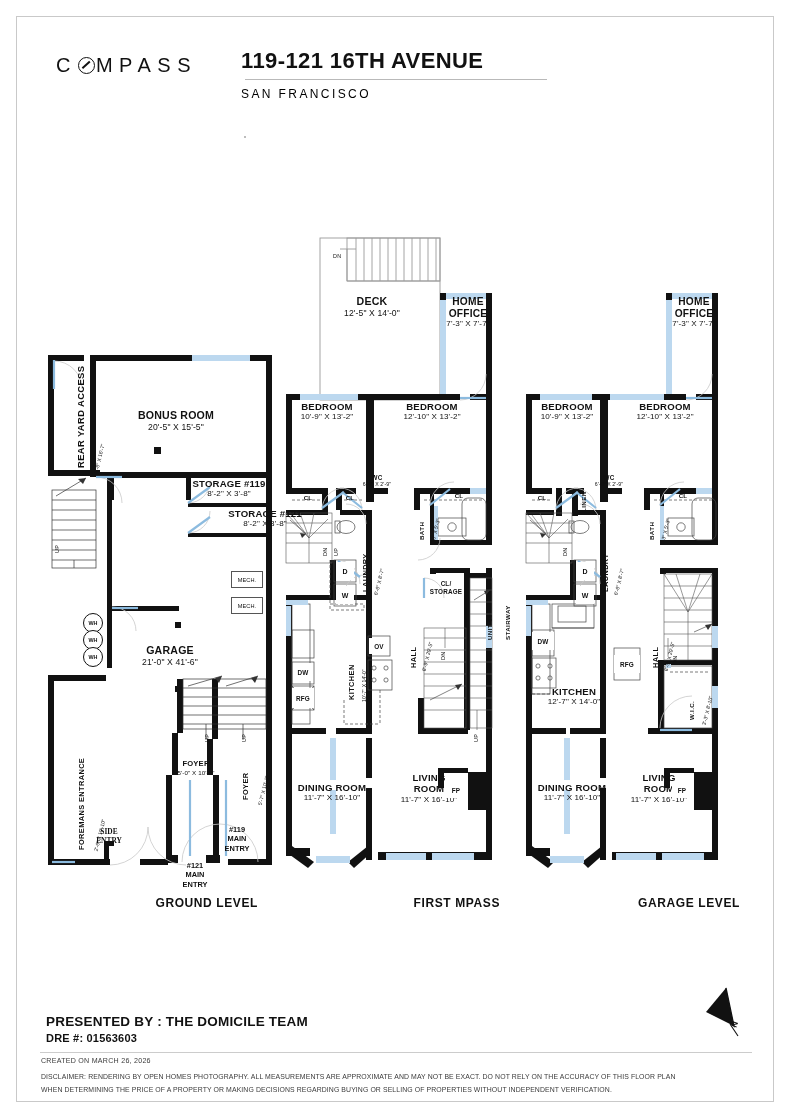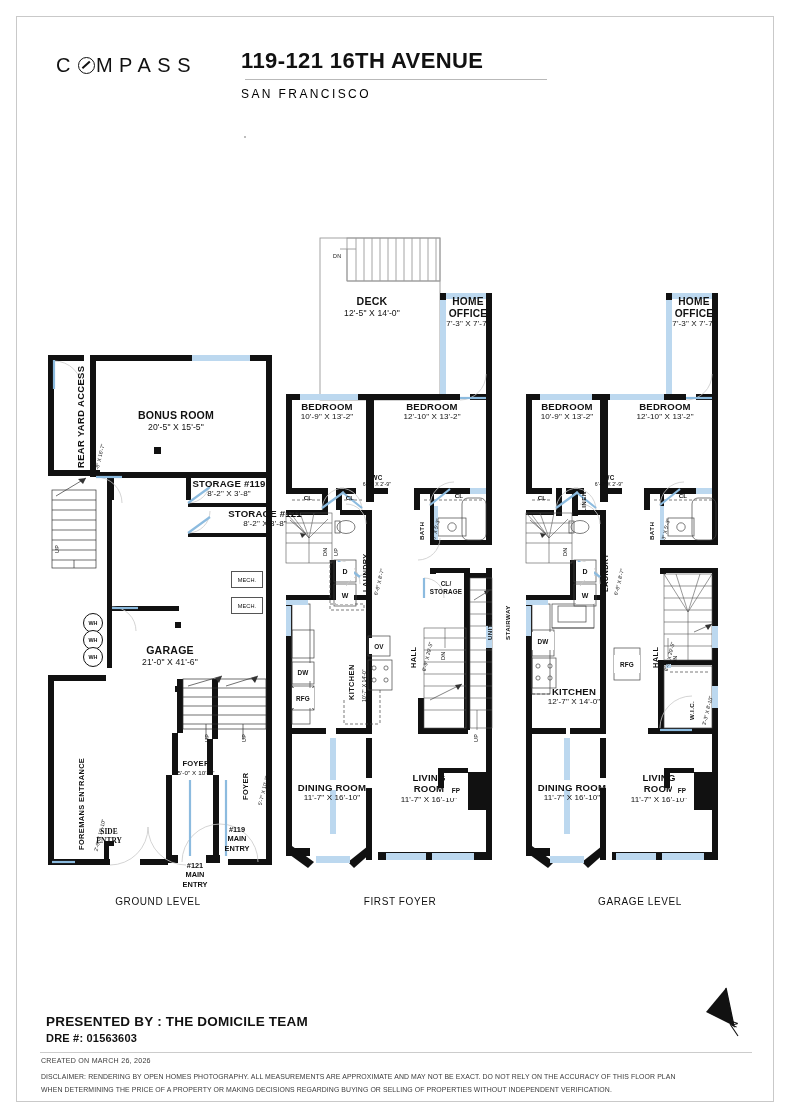--- a/index.html
+++ b/index.html
@@ -16,21 +16,21 @@
   .title-wrap{position:absolute;left:241px;top:12px;width:310px;text-align:left;}
   .addr{font-size:22px;font-weight:bold;letter-spacing:0.4px;color:#111;line-height:1.15;}
   .addr-rule{height:1px;background:#b9b9b9;margin:6px 4px 7px 4px;}
   .city{font-size:12px;letter-spacing:2.4px;color:#000000;font-weight:400;}
   .tiny-dot{position:absolute;left:244px;top:100px;width:2px;height:2px;background:#bdbdbd;}
 
   
   .plans{position:absolute;left:0;top:0;width:792px;height:1120px;}
   svg.planlayer{position:absolute;left:0;top:0;width:792px;height:1120px;}
 
-  .lvl-label{position:absolute;font-size:10px;font-weight:normal;letter-spacing:0.6px;color:#111;text-align:center;}
+  .lvl-label{position:absolute;font-size:12px;font-weight:bold;letter-spacing:0.6px;color:#111;text-align:right;}
 
   
   .rm{position:absolute;text-align:center;color:#111;line-height:1.18;}
   .rm .n{font-weight:bold;font-size:9.6px;letter-spacing:0.2px;}
   .rm .d{font-size:8.1px;letter-spacing:0.1px;}
   .rm.big .n{font-size:10.6px;}
   .rm.big .d{font-size:8.6px;}
   .rm.sm .n{font-size:7.6px;}
   .rm.sm .d{font-size:6.2px;}
   .rm.xs .n{font-size:6.3px;}
@@ -706,21 +706,21 @@
   <div class="tagbox" style="left:336px;top:586px;width:18px;height:18px;font-size:7px;font-weight:bold;border:none;">W</div>
   <div class="tagbox" style="left:293px;top:663px;width:20px;height:18px;font-size:6.4px;font-weight:bold;border:none;">DW</div>
   <div class="tagbox" style="left:292px;top:688px;width:22px;height:20px;font-size:6.4px;font-weight:bold;border:none;">RFG</div>
   <div class="tagbox" style="left:369px;top:638px;width:20px;height:16px;font-size:6.4px;font-weight:bold;border:none;">OV</div>
   <div class="tagbox" style="left:446px;top:782px;width:20px;height:16px;font-size:6.4px;font-weight:bold;border:none;">FP</div>
   <div class="upd" style="left:322px;top:556px;transform:rotate(-90deg);transform-origin:left top;">DN</div>
   <div class="upd" style="left:333px;top:556px;transform:rotate(-90deg);transform-origin:left top;">UP</div>
   <div class="upd" style="left:440px;top:660px;transform:rotate(-90deg);transform-origin:left top;">DN</div>
   <div class="upd" style="left:473px;top:742px;transform:rotate(-90deg);transform-origin:left top;">UP</div>
   <div class="upd" style="left:333px;top:253px;">DN</div>
-  <div class="lvl-label" style="left:300px;top:896px;width:200px;">FIRST FOYER</div>
+  <div class="lvl-label" style="left:300px;top:896px;width:200px;">FIRST MPASS</div>
 
   <div class="rm" style="left:669px;top:296px;width:50px;line-height:1.15;">
     <div class="n" style="font-size:10.2px;">HOME<br>OFFICE</div>
     <div class="d">7'-3" X 7'-7"</div>
   </div>
   <div class="rm" style="left:528px;top:401px;width:78px;">
     <div class="n">BEDROOM</div>
     <div class="d">10'-9" X 13'-2"</div>
   </div>
   <div class="rm" style="left:613px;top:401px;width:104px;">

